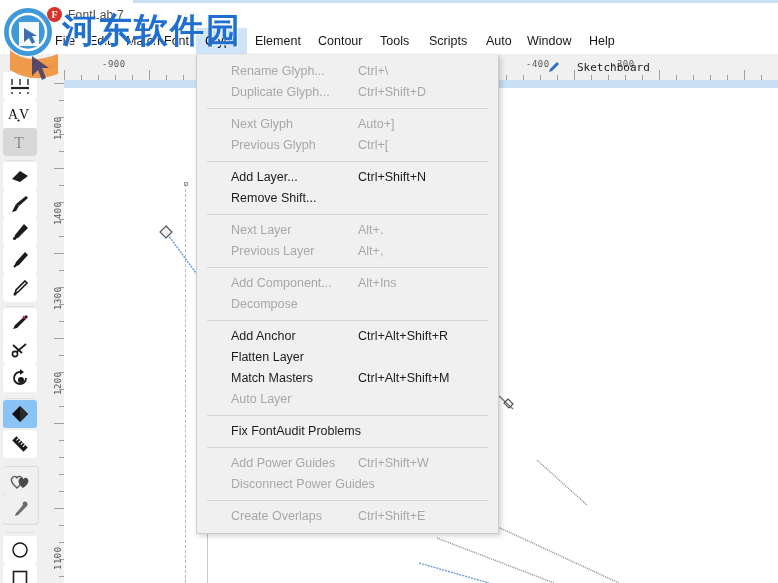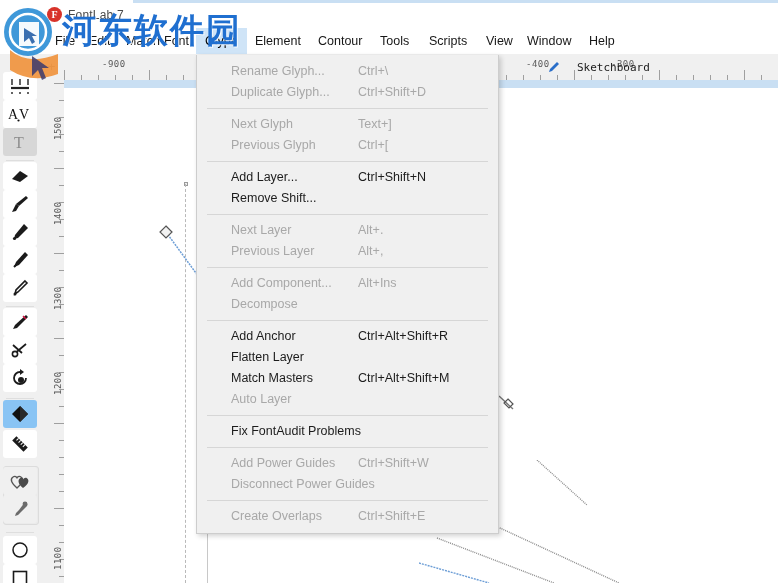--- a/index.html
+++ b/index.html
@@ -178,21 +178,21 @@
     <div class="strip"></div>
     <div class="mi" style="left:46px">File</div>
     <div class="mi" style="left:80px">Edit</div>
     <div class="mi" style="left:117px">Match</div>
     <div class="mi" style="left:155px">Font</div>
     <div class="mi active" style="left:196px">Glyph</div>
     <div class="mi" style="left:246px">Element</div>
     <div class="mi" style="left:309px">Contour</div>
     <div class="mi" style="left:371px">Tools</div>
     <div class="mi" style="left:420px">Scripts</div>
-    <div class="mi" style="left:477px">View</div>
+    <div class="mi" style="left:477px">Auto</div>
     <div class="mi" style="left:518px">Window</div>
     <div class="mi" style="left:580px">Help</div>
   </div>
 
   <div class="toolbar">
 
     <div class="tool" style="top:18px">
       <svg width="20" height="18" viewBox="0 0 20 18">
         <line x1="2" y1="2" x2="2" y2="8" stroke="#222" stroke-width="1.4"></line>
         <line x1="10" y1="2" x2="10" y2="8" stroke="#222" stroke-width="1.4"></line>
@@ -472,21 +472,21 @@
     </div>
     <div class="dd-item dis">
       <span>Duplicate Glyph...</span>
       <span class="sc">Ctrl+Shift+D</span>
     </div>
 
     <div class="dd-sep"></div>
 
     <div class="dd-item dis">
       <span>Next Glyph</span>
-      <span class="sc">Text+]</span>
+      <span class="sc">Auto+]</span>
     </div>
     <div class="dd-item dis">
       <span>Previous Glyph</span>
       <span class="sc">Ctrl+[</span>
     </div>
 
     <div class="dd-sep"></div>
 
     <div class="dd-item">
       <span>Add Layer...</span>

